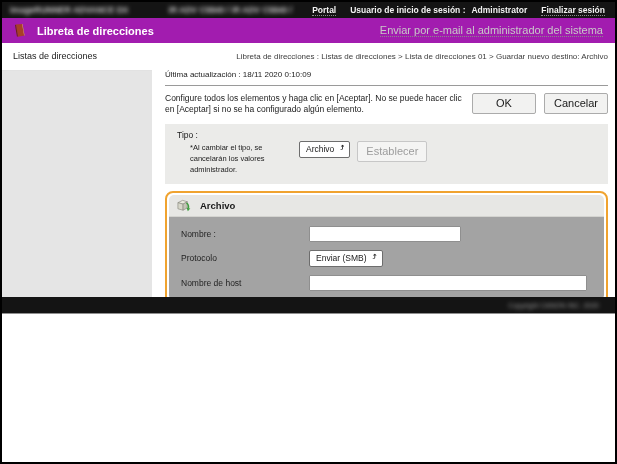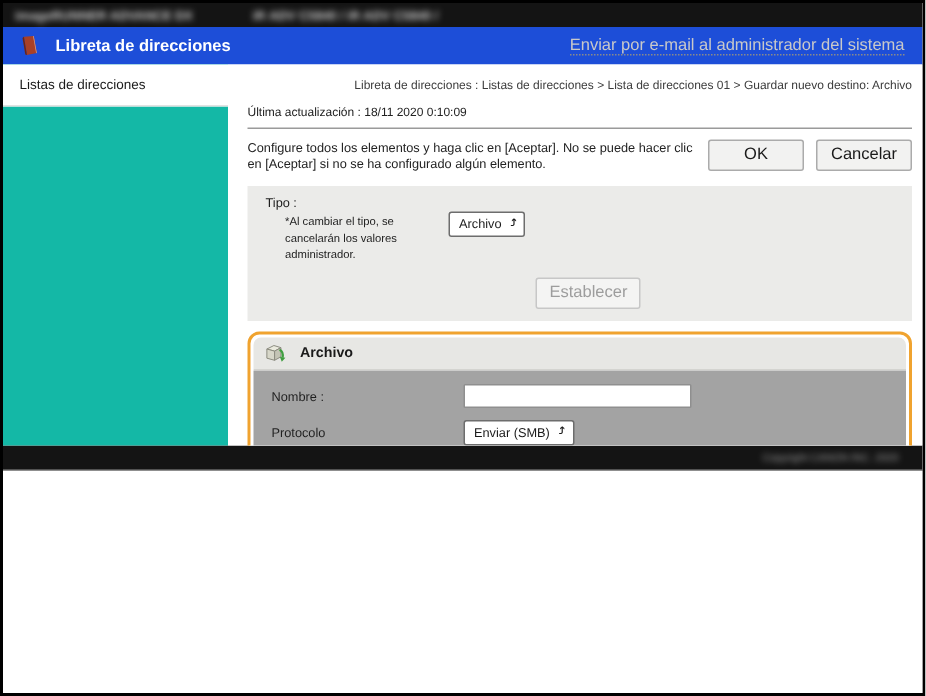--- a/index.html
+++ b/index.html
@@ -10,43 +10,43 @@
   
   .topbar { height:16px; background:#141414; display:flex; align-items:center; padding:0 10px 0 8px; }
   .topbar .devices { display:flex; gap:40px; }
   .blurred { filter:blur(2.2px); opacity:.8; }
   .top-txt { color:#f2f2f2; font-size:8.5px; font-weight:bold; white-space:nowrap; }
   .topbar .right { margin-left:auto; display:flex; align-items:center; gap:14px; }
   .toplink { border-bottom:1px dotted #8a8a8a; cursor:pointer; }
   .userpair { display:flex; gap:6px; }
 
   
-  .appbar { height:25px; background:#1d4ed8; display:flex; align-items:center; padding:0 12px 0 10px; }
+  .appbar { height:25px; background:#a21caf; display:flex; align-items:center; padding:0 12px 0 10px; }
   .book-icon { width:15px; height:15px; margin-right:10px; flex:0 0 auto; }
   .app-title { color:#fff; font-size:11px; font-weight:bold; }
   .appbar .right { margin-left:auto; color:#c9c9c9; font-size:11px; border-bottom:1px dotted #8a8a8a; cursor:pointer; }
 
   
   .bodyrow { display:flex; height:254px; }
-  .sidebar { width:150px; flex:0 0 auto; background:#14b8a6; }
+  .sidebar { width:150px; flex:0 0 auto; background:#e5e5e5; }
   .side-item { background:#fff; font-size:9px; padding:8px 10px 9px 11px; border-bottom:1px solid #e2e2e2; cursor:pointer; }
   .content { flex:1; background:#fff; padding:9px 7px 0 13px; overflow:hidden; }
 
   .breadcrumb { font-size:8px; color:#3c3c3c; margin-bottom:9px;text-align:right; }
   .titlerow { display:flex; align-items:flex-end; justify-content:space-between; }
   .page-title { font-size:13px; font-weight:bold; }
   .last-update { font-size:8px; color:#222; padding-bottom:1px; }
   .rule { border-top:1px solid #9a9a9a; margin:5px 0 7px 0; }
 
   .msgrow { display:flex; align-items:flex-start; }
   .instruction { width:318px; font-size:8.5px; line-height:1.35; color:#222; }
   .msgrow .btns { margin-left:auto; display:flex; gap:8px; }
   .btn { display:inline-block; min-width:64px; text-align:center; font-size:11px; padding:3px 8px 4px;
          background:#f2f2f1; border:1px solid #ababab; border-radius:2px; color:#1a1a1a; cursor:pointer; }
-  .btn.small { min-width:48px;margin-top:44px; }
+  .btn.small { min-width:48px; }
   .btn.disabled { color:#9d9d9d; border-color:#c7c7c7; background:#f4f4f3; cursor:default; }
 
   
   .tipo-box { background:#ebebe9; margin-top:8px; padding:6px 10px 8px 12px; display:flex; }
   .tipo-col1 { width:122px; flex:0 0 auto; }
   .tipo-label { font-size:8.5px; font-weight:normal; }
   .tipo-note { font-size:7.5px; line-height:1.45; color:#222; margin:3px 0 0 13px; width:100px; }
   .tipo-col2 { display:flex; align-items:flex-start; gap:7px; margin-top:11px; }
 
   .fake-select { background:#fff; border:1px solid #6d6d6d; border-radius:2px; font-size:8.5px;
@@ -73,20 +73,28 @@
 </style>
 </head>
 <body>
 
 <div class="screen">
 
   <div class="topbar">
     <div class="devices">
       <span class="top-txt blurred">imageRUNNER ADVANCE DX</span>
       <span class="top-txt blurred">iR ADV C5840 / iR ADV C5840 /</span>
+    </div>
+    <div class="right">
+      <span class="top-txt toplink">Portal</span>
+      <span class="userpair">
+        <span class="top-txt">Usuario de inicio de sesión :</span>
+        <span class="top-txt">Administrator</span>
+      </span>
+      <span class="top-txt toplink">Finalizar sesión</span>
     </div>
   </div>
 
   <div class="appbar">
     <svg class="book-icon" viewBox="0 0 16 16">
       <path d="M4.2 1.6 L11.2 1 L13.4 13.2 L6.4 14.6 Z" fill="#a84027"></path>
       <path d="M4.2 1.6 L6.4 14.6 L5.2 14.2 L3.2 2.4 Z" fill="#6f2414"></path>
       <path d="M11.2 1 L13.4 13.2 L12.9 13.3 L10.7 1.05 Z" fill="#d9a08c"></path>
     </svg>
     <span class="app-title">Libreta de direcciones</span>

